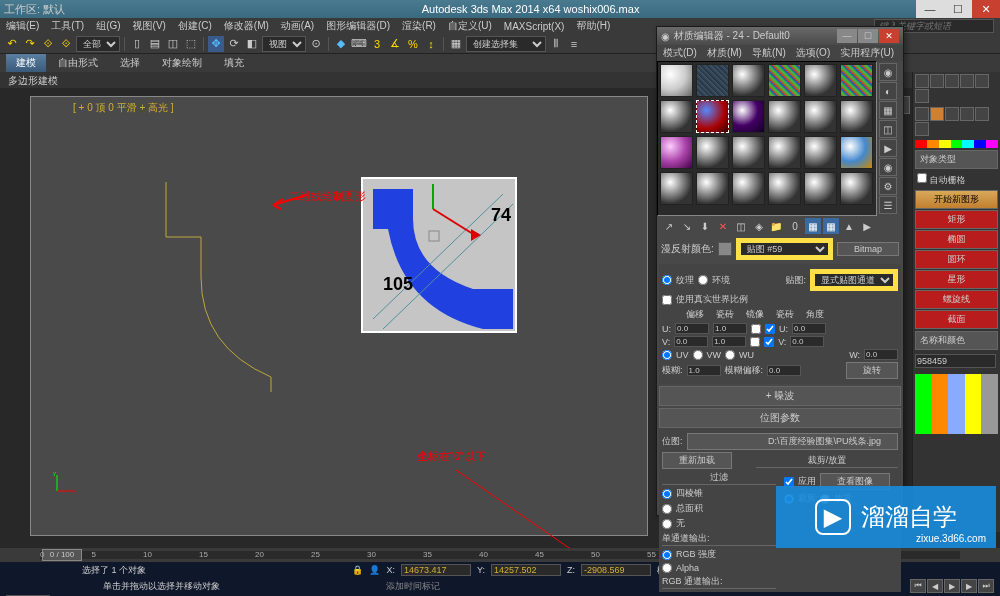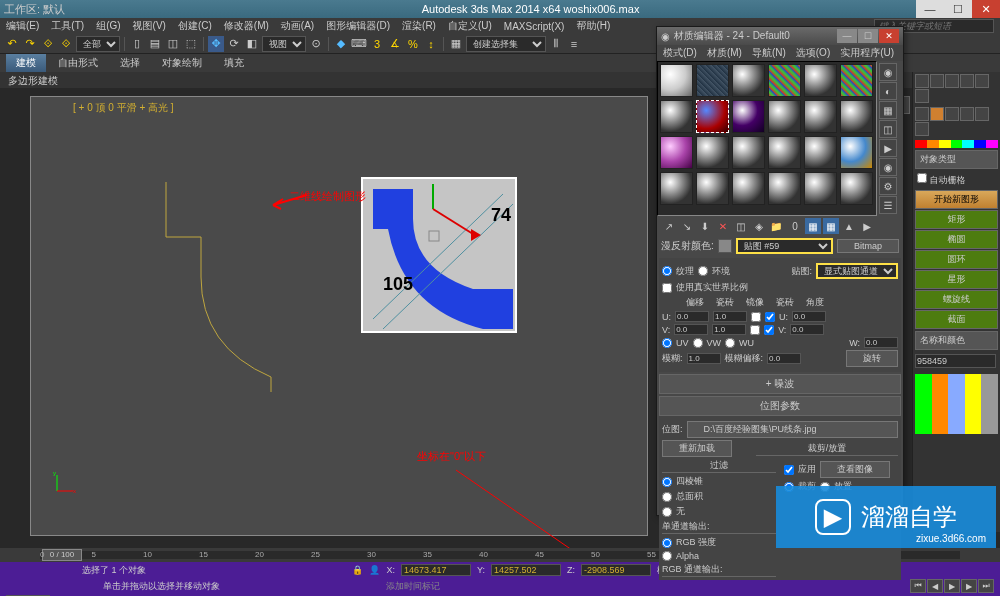--- a/index.html
+++ b/index.html
@@ -42,21 +42,21 @@
     
     .axis-gizmo { position: absolute; left: 22px; bottom: 40px; width: 24px; height: 24px; }
     
     .right-panel { position: absolute; right: 0; top: 72px; width: 88px; height: 460px; background: #333; border-left: 1px solid #222; }
     .panel-tabs { display: flex; flex-wrap: wrap; gap: 1px; padding: 2px; }
     .panel-tab { width: 14px; height: 14px; background: #444; border: 1px solid #666; }
     .panel-tab.orange { background: #d08030; }
     .color-row { display: flex; height: 8px; margin: 2px; }
     .color-swatch { flex: 1; }
     .rollout-hdr { background: #555; padding: 2px 4px; margin: 2px; font-size: 9px; border: 1px solid #666; }
-    .rollout-btn { display: block; width: calc(100% - 4px); margin: 1px 2px; padding: 2px; font-size: 9px; background: #4d7c0f; border: 1px solid #666; text-align: center; }
+    .rollout-btn { display: block; width: calc(100% - 4px); margin: 1px 2px; padding: 2px; font-size: 9px; background: #b91c1c; border: 1px solid #666; text-align: center; }
     .rollout-btn.active { background: linear-gradient(#d9a85a, #c08030); color: #000; }
     .panel-input { width: calc(100% - 6px); margin: 2px; background: #2a2a2a; border: 1px solid #555; color: #ccc; font-size: 9px; padding: 1px; }
     
     
     .mat-editor { position: absolute; left: 656px; top: 26px; width: 248px; height: 490px; background: #484848; border: 1px solid #1a1a1a; box-shadow: 2px 2px 6px rgba(0,0,0,0.4); z-index: 100; }
     .mat-title { height: 18px; background: linear-gradient(#6a6a6a, #4a4a4a); display: flex; align-items: center; padding: 0 4px; font-size: 10px; }
     .mat-win-btns { margin-left: auto; display: flex; gap: 1px; }
     .mat-win-btn { width: 20px; height: 14px; display: flex; align-items: center; justify-content: center; font-size: 9px; }
     .mat-win-btn.close { background: #c84030; color: #fff; }
     .mat-menu { height: 16px; background: #444; display: flex; gap: 10px; padding: 0 6px; align-items: center; font-size: 10px; }
@@ -65,30 +65,30 @@
     .mat-sphere.sel { border: 1px dashed #fff; }
     .mat-side-icon { width: 18px; height: 18px; background: #444; border: 1px solid #666; font-size: 10px; display: flex; align-items: center; justify-content: center; }
     .mat-toolbar { height: 20px; padding: 2px 4px; display: flex; gap: 2px; align-items: center; }
     .mat-tool { width: 16px; height: 16px; display: flex; align-items: center; justify-content: center; font-size: 10px; }
     .mat-name-row { display: flex; gap: 4px; padding: 2px 4px; align-items: center; }
     .mat-rollout { margin: 2px; }
     .mat-rollout-hdr { background: #555; padding: 2px; text-align: center; font-size: 10px; border: 1px solid #666; }
     .mat-rollout-body { background: #444; padding: 3px; font-size: 9px; }
     .mat-row { display: flex; align-items: center; gap: 4px; margin: 2px 0; }
     .mat-spinner { width: 34px; background: #2a2a2a; border: 1px solid #555; color: #ccc; font-size: 8px; padding: 0 1px; }
-    .mat-combo { background: #2a2a2a; border: 2px solid #fde047; color: #ccc; font-size: 9px; padding: 0 2px; }
+    .mat-combo { background: #2a2a2a; border: 5px solid #fde047; color: #ccc; font-size: 9px; padding: 0 2px; }
     .mat-btn { background: #555; border: 1px solid #777; padding: 1px 16px; font-size: 9px; }
     .mat-check { width: 10px; height: 10px; }
     .mat-radio { width: 10px; height: 10px; }
     
     .timeline { position: absolute; bottom: 34px; left: 0; right: 0; height: 14px; background: #3a3a3a; display: flex; align-items: center; font-size: 8px; padding: 0 40px; }
     .time-track { flex: 1; height: 8px; background: #2a2a2a; position: relative; }
     .time-slider { position: absolute; left: 2px; top: -2px; width: 40px; height: 12px; background: #555; border: 1px solid #888; text-align: center; font-size: 8px; }
     
-    .status-bar { position: absolute; bottom: 0; left: 0; right: 0; height: 34px; background: #4c1d95; display: flex; flex-direction: column; }
+    .status-bar { position: absolute; bottom: 0; left: 0; right: 0; height: 34px; background: #0f172a; display: flex; flex-direction: column; }
     .status-row { display: flex; align-items: center; gap: 6px; padding: 1px 6px; font-size: 9px; height: 16px; }
     .status-input { background: #2a2a2a; border: 1px solid #555; color: #d4b030; font-size: 9px; padding: 0 2px; width: 70px; }
     .prompt { background: #c84080; color: #fff; padding: 1px 4px; font-size: 9px; margin-top: 32px; }
     .playback { display: flex; gap: 1px; margin-left: auto; }
     .play-btn { width: 16px; height: 14px; background: #444; border: 1px solid #666; display: flex; align-items: center; justify-content: center; font-size: 8px; }
 
     .watermark { position: absolute; right: 4px; bottom: 48px; width: 220px; height: 62px; background: rgba(24, 140, 220, 0.9); display: flex; align-items: center; justify-content: center; color: #fff; font-size: 24px; z-index: 200; }
     .watermark .play-icon { width: 36px; height: 36px; border: 2px solid #fff; border-radius: 8px; display: flex; align-items: center; justify-content: center; margin-right: 10px; }
     .watermark .url { position: absolute; right: 10px; bottom: 4px; font-size: 10px; }
   </style>
@@ -393,21 +393,21 @@
 
   <div class="mat-rollout">
     <div class="mat-rollout-hdr">+ <span>噪波</span></div>
   </div>
 
   <div class="mat-rollout">
     <div class="mat-rollout-hdr">位图参数</div>
     <div class="mat-rollout-body">
       <div class="mat-row">
         <span>位图:</span>
-        <span class="mat-btn" style="flex:1;text-align:left">D:\百度经验图集\PU线条.jpg</span>
+        <span class="mat-btn" style="flex:1;text-align:right">D:\百度经验图集\PU线条.jpg</span>
       </div>
       <div class="mat-row">
         <span class="mat-btn">重新加载</span>
         <span style="margin-left:20px;border-bottom:1px solid #666;flex:1;text-align:center">裁剪/放置</span>
       </div>
       <div style="display:flex;gap:8px">
         <div style="flex:1">
           <div style="border-bottom:1px solid #666;text-align:center">过滤</div>
           <div class="mat-row">
               <input type="radio" class="mat-radio" checked="" style="">

